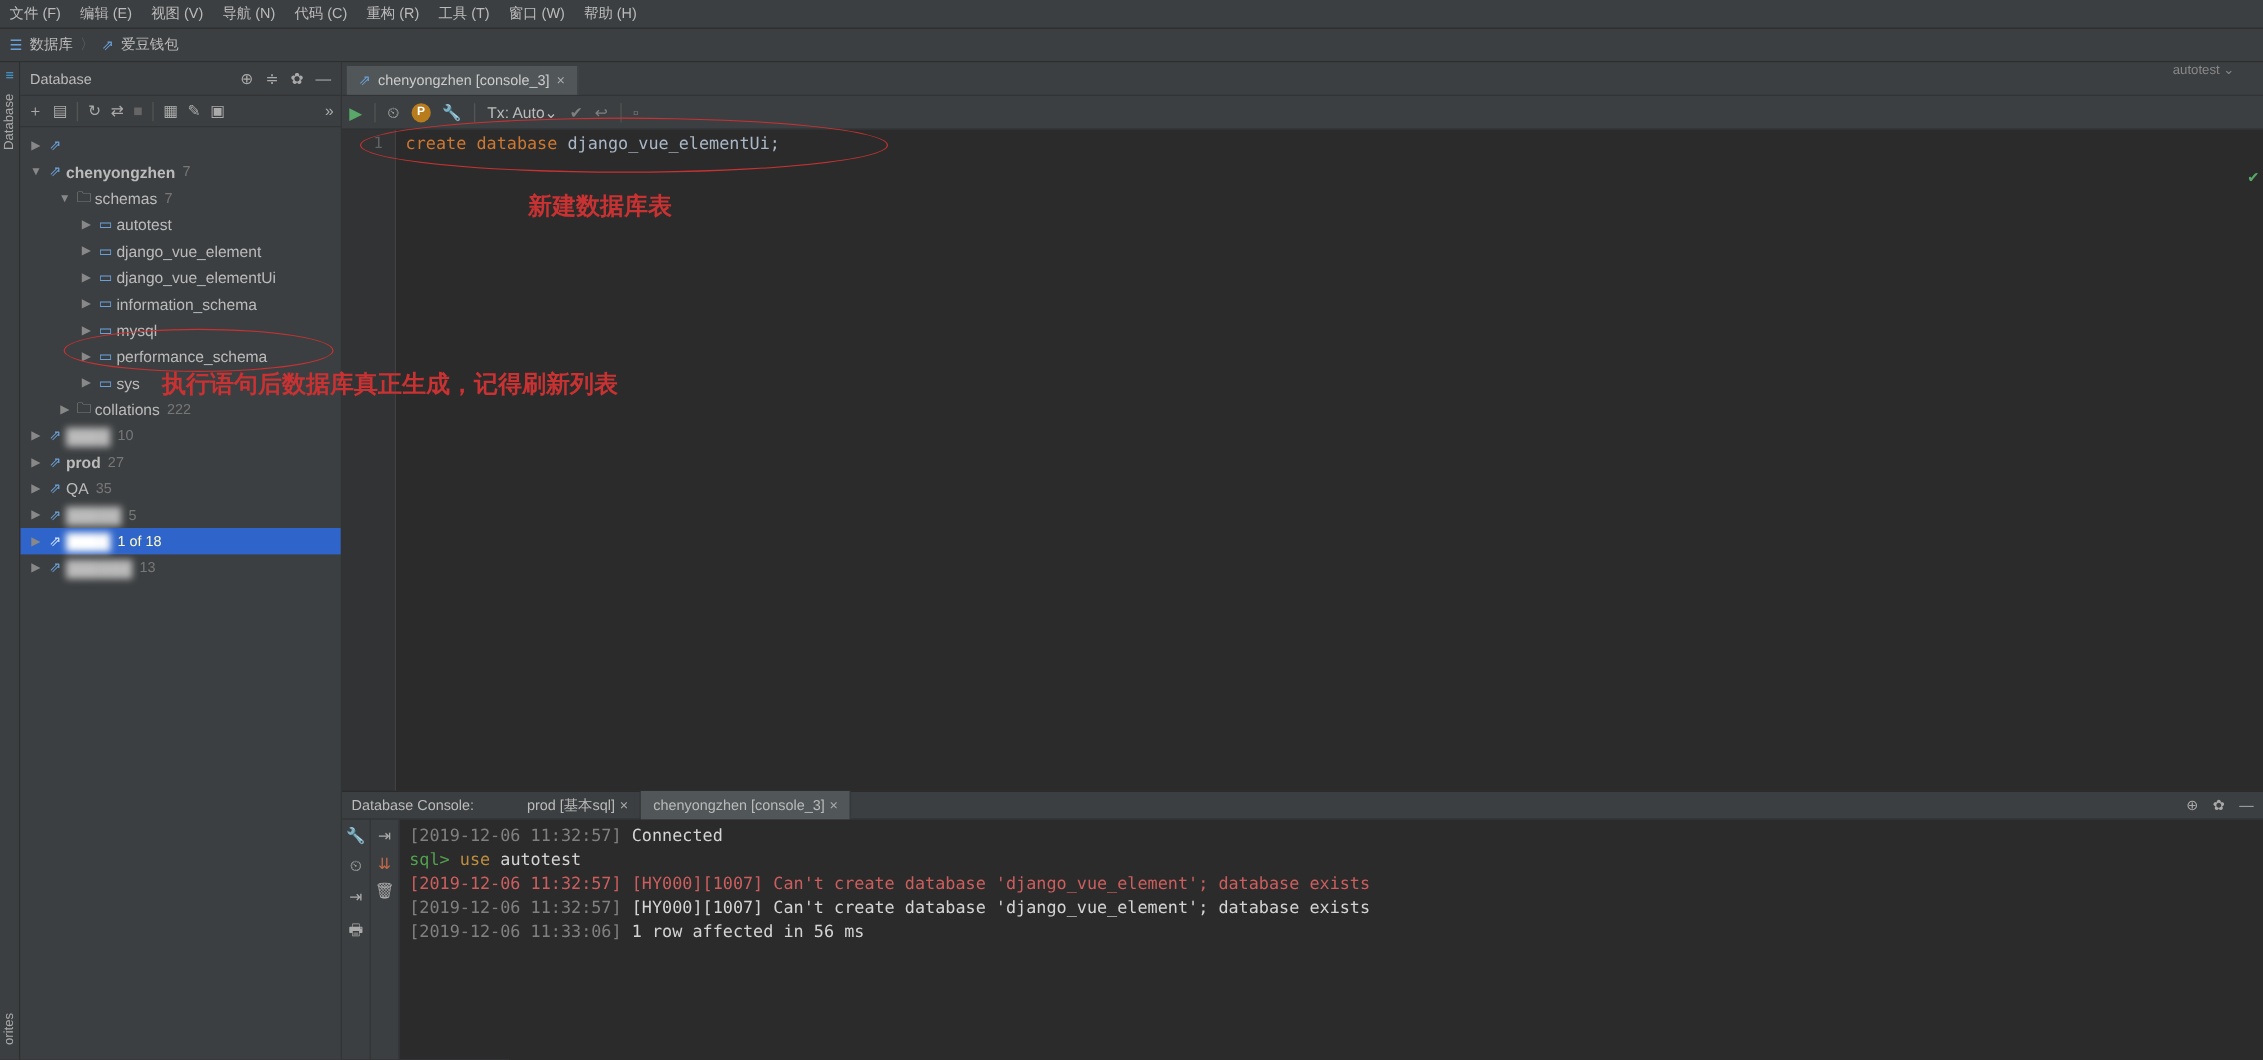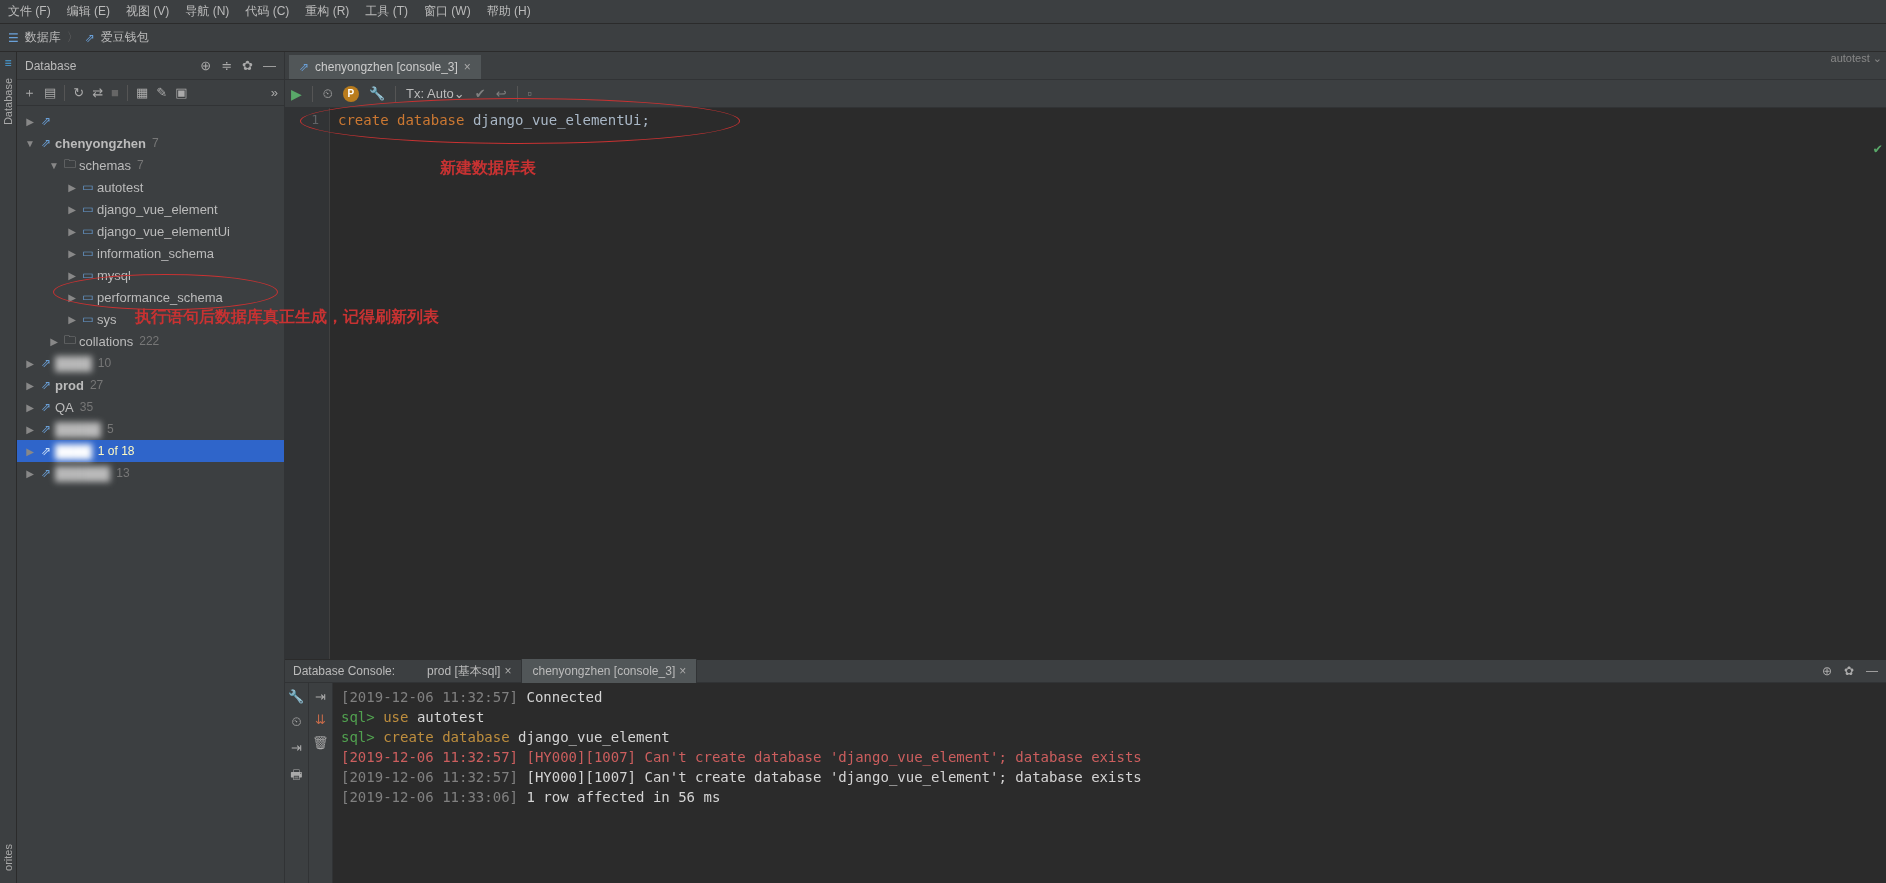--- a/index.html
+++ b/index.html
@@ -44,25 +44,25 @@
 .edtool .p { background:#b97c1d; color:#fff; border-radius:50%; width:16px; height:16px; font-size:10px; display:flex; align-items:center; justify-content:center; font-weight:bold; }
 .edtool .chk { color:#808080; }
 .edtool .tx { color:#bbb; }
 .editsplit { flex:1; display:flex; flex-direction:column; }
 .editor { flex:1; display:flex; background:#2b2b2b; position:relative; }
 .gutter { width:45px; background:#313335; color:#606366; font-family:"Consolas",monospace; font-size:13px; text-align:right; padding:4px 10px 4px 4px; border-right:1px solid #404040; }
 .code { flex:1; font-family:"Consolas",monospace; font-size:14px; padding:4px 8px; color:#a9b7c6; position:relative; }
 .code .kw { color:#cc7832; }
 .code .id { color:#a9b7c6; }
 .ellipse { position:absolute; border:1px solid #c83232; border-radius:50%; pointer-events:none; }
-.anno { position:absolute; color:#c83232; font-size:16px; font-weight:bold; pointer-events:none; }
-.topright { position:absolute; right:4px; top:0; color:#888; font-size:11px; cursor:pointer; }
+.anno { position:absolute; color:#c83232; font-size:20px; font-weight:bold; pointer-events:none; }
+.topright { position:absolute; right:24px; top:0; color:#888; font-size:11px; cursor:pointer; }
 .greenmark { position:absolute; right:4px; top:32px; color:#59a869; }
 .consoleheader { height:24px; background:#3c3f41; border-top:1px solid #2b2b2b; border-bottom:1px solid #313335; display:flex; align-items:center; padding:0 8px; font-size:12px; color:#bbb; gap:0; }
-.consoleheader .lbl { margin-right:22px; }
+.consoleheader .lbl { margin-right:34px; }
 .ctab { padding:0 10px; height:24px; display:flex; align-items:center; gap:4px; cursor:pointer; border-right:1px solid #313335; }
 .ctab.active { background:#515658; }
 .ctab .close { color:#aaa; }
 .consoleheader .rhs { margin-left:auto; display:flex; gap:12px; color:#aaa; }
 .consoleheader .rhs span { cursor:pointer; }
 .consolebody { flex:0 0 200px; display:flex; background:#2b2b2b; }
 .cside { width:24px; background:#3c3f41; border-right:1px solid #313335; display:flex; flex-direction:column; align-items:center; padding-top:6px; gap:10px; color:#aaa; font-size:13px; }
 .cside span { cursor:pointer; }
 .cside2 { width:24px; background:#3c3f41; border-right:1px solid #313335; display:flex; flex-direction:column; align-items:center; padding-top:6px; gap:8px; color:#aaa; font-size:13px; }
 .cside2 span { cursor:pointer; }
@@ -288,21 +288,20 @@
           <span>🖶</span>
         </div>
         <div class="cside2">
           <span>⇥</span>
           <span style="color:#c46a4a">⇊</span>
           <span>🗑</span>
         </div>
         <div class="clog">
           <div><span class="ts">[2019-12-06 11:32:57]</span> <span class="txt">Connected</span></div>
           <div><span class="prompt">sql&gt;</span> <span class="kw2">use</span> <span class="txt">autotest</span></div>
-          <div><span class="prompt">sql&gt;</span> <span class="kw2">create</span> <span class="kw2">database</span> <span class="txt">django_vue_element</span></div>
           <div class="err"><span>[2019-12-06 11:32:57]</span> <span>[HY000][1007] Can't create database 'django_vue_element'; database exists</span></div>
           <div><span class="ts">[2019-12-06 11:32:57]</span> <span class="txt">[HY000][1007] Can't create database 'django_vue_element'; database exists</span></div>
           <div><span class="ts">[2019-12-06 11:33:06]</span> <span class="txt">1 row affected in 56 ms</span></div>
         </div>
       </div>
     </div>
   </div>
 </div>
 
 </body></html>

